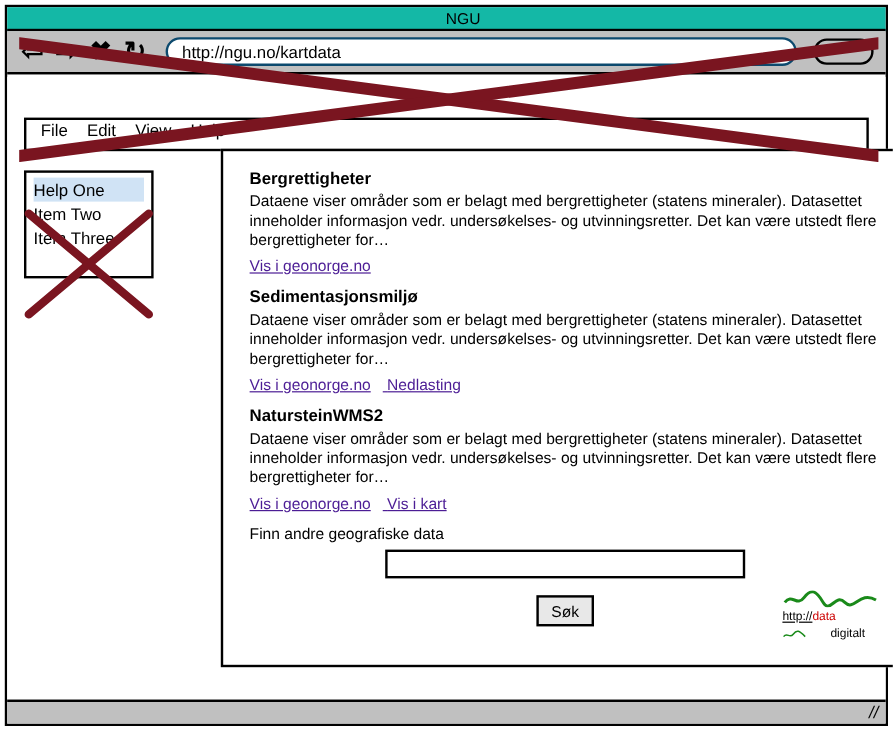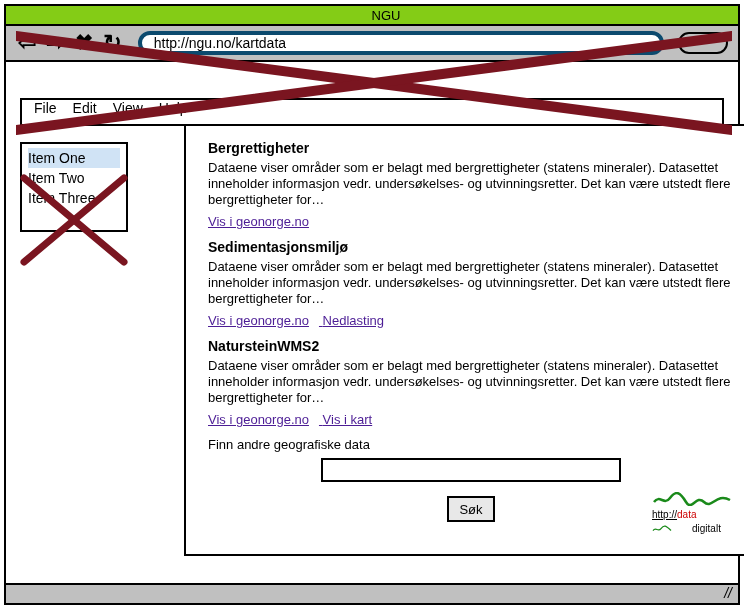--- a/index.html
+++ b/index.html
@@ -15,21 +15,21 @@
   }
   .window {
     position: absolute;
     left: 4px; top: 4px;
     width: 736px; height: 601px;
     border: 2px solid #000;
     background: #fff;
   }
   .titlebar {
     height: 20px;
-    background: #84cc16;
+    background: #14b8a6;
     text-align: center;
     font-size: 13px;
     line-height: 20px;
     border-bottom: 2px solid #000;
     padding-left: 28px;
   }
   .browser-toolbar {
     height: 36px;
     background: #c0c0c0;
     border-bottom: 2px solid #000;
@@ -40,21 +40,21 @@
   }
   .nav-arrow {
     font-size: 22px;
     font-weight: bold;
     cursor: pointer;
     padding: 0 2px;
   }
   .url-bar {
     flex: 1;
     height: 24px;
-    border: 4px solid #0c4a6e;
+    border: 2px solid #0c4a6e;
     border-radius: 12px;
     background: #fff;
     padding: 0 12px;
     font-size: 14px;
     line-height: 20px;
     display: flex;
     align-items: center;
     margin-left: 8px;
   }
   .capsule {
@@ -218,21 +218,21 @@
   <div class="content-area">
 
     <div class="menubar">
       <span>File</span>
       <span>Edit</span>
       <span>View</span>
       <span>Help</span>
     </div>
 
     <div class="sidebar-list">
-      <div>Item One</div>
+      <div>Help One</div>
       <div>Item Two</div>
       <div>Item Three</div>
     </div>
 
     <div class="main-panel">
 
       <div class="entry">
         <div class="entry-title">Bergrettigheter</div>
         <div class="entry-desc">Dataene viser områder som er belagt med bergrettigheter (statens mineraler). Datasettet inneholder informasjon vedr. undersøkelses- og utvinningsretter. Det kan være utstedt flere bergrettigheter for…</div>
         <div class="entry-links">

